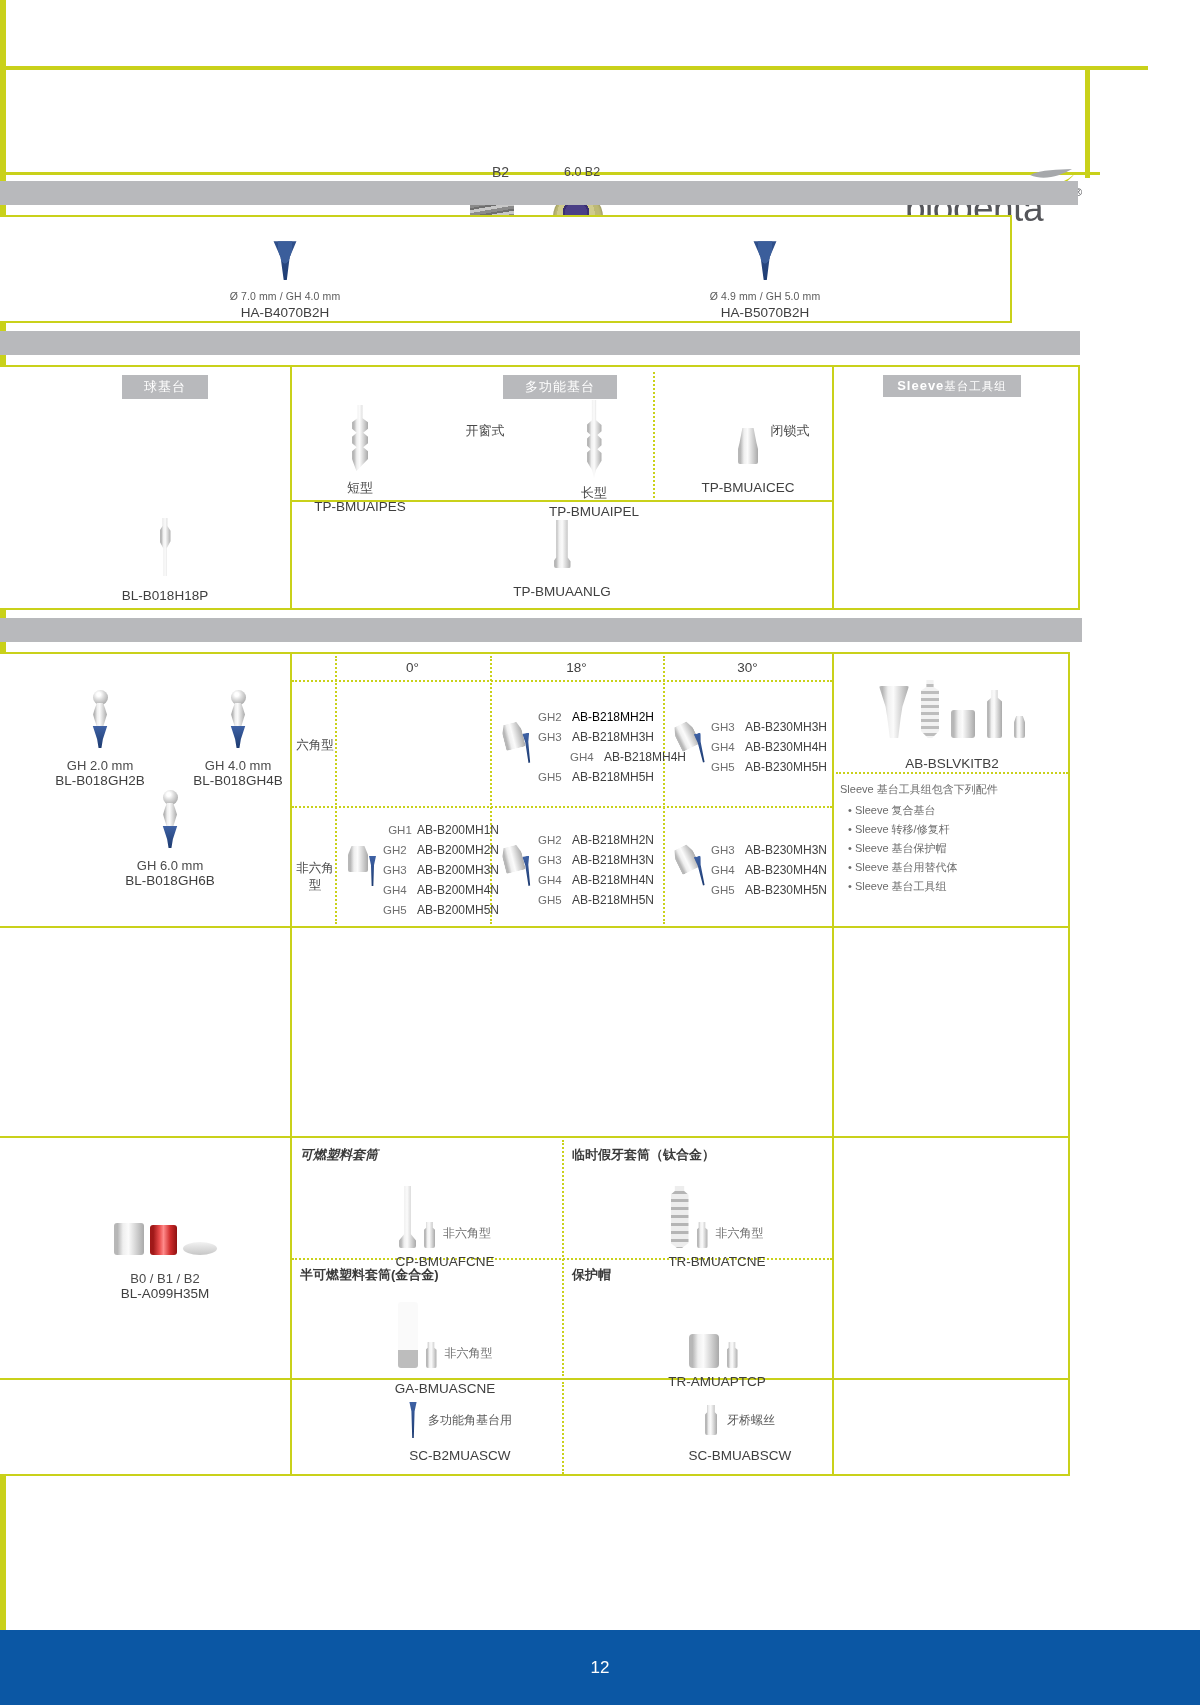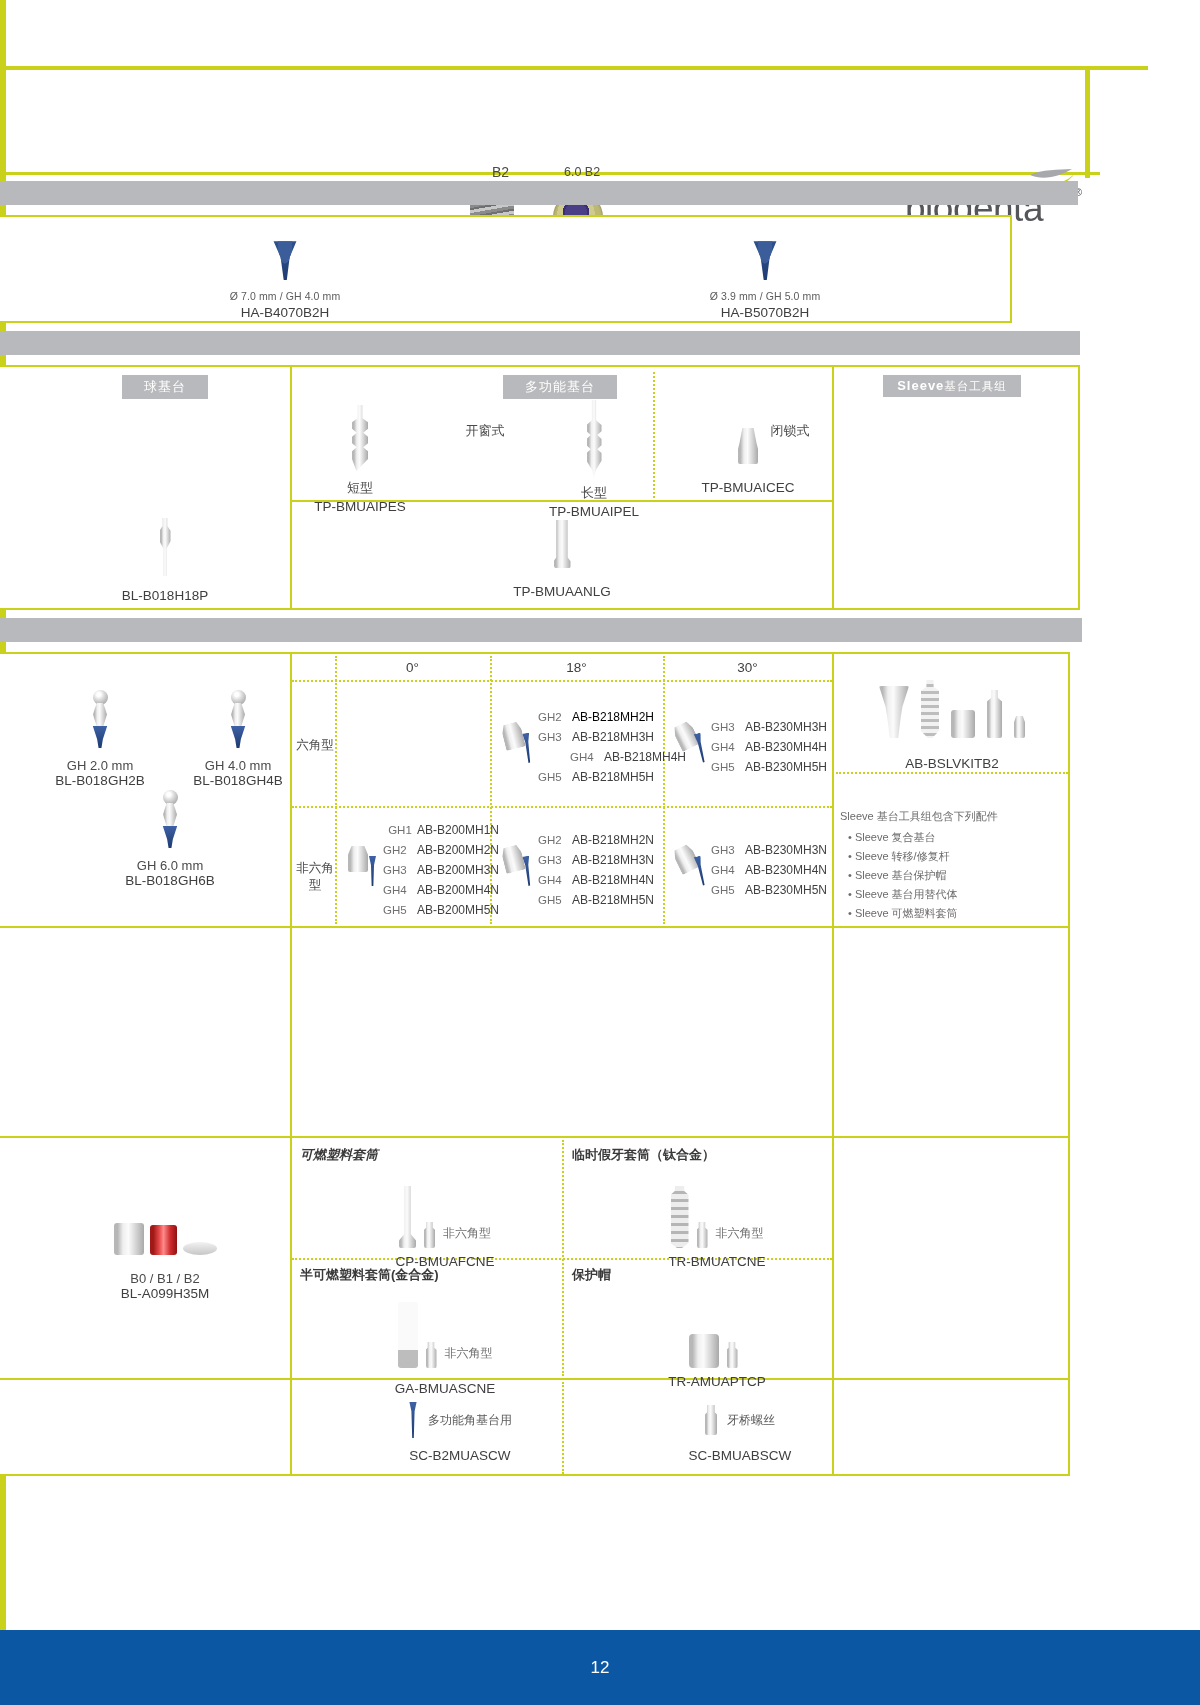--- a/index.html
+++ b/index.html
@@ -149,21 +149,21 @@
 
 <div class="sec-box" style="left:-4px; top:215px; width:1016px; height:108px;"></div>
 <div class="ha-row">
     <div class="ha-cell">
       <div class="ha-img"></div>
       <div class="ha-dim">Ø 7.0 mm / GH 4.0 mm</div>
       <div class="ha-code">HA-B4070B2H</div>
     </div>
     <div class="ha-cell">
       <div class="ha-img"></div>
-      <div class="ha-dim">Ø 3.9 mm / GH 5.0 mm</div>
+      <div class="ha-dim">Ø 4.9 mm / GH 5.0 mm</div>
       <div class="ha-code">HA-B5070B2H</div>
     </div>
   </div>
 
 <div class="greybar" style="top:331px; width:1080px;"></div>
 
 <div class="sec-box" style="left:-4px; top:365px; width:1084px; height:245px;"></div>
 <div class="vsolid" style="left:290px; top:365px; height:245px;"></div>
 <div class="vsolid" style="left:832px; top:365px; height:245px;"></div>
 <div class="hsolid" style="left:292px; top:500px; width:540px;"></div>
@@ -309,26 +309,26 @@
     <div style="display:flex;align-items:flex-end;justify-content:center;gap:12px;height:66px;">
       <div class="p-cyl" style="width:30px;height:52px;clip-path:polygon(0 0,100% 0,78% 40%,72% 62%,64% 100%,36% 100%,28% 62%,22% 40%);"></div>
       <div class="p-cyl" style="width:18px;height:58px;background:repeating-linear-gradient(to bottom,#f2f2f2 0 4px,#bdbdbd 4px 7px);clip-path:polygon(30% 0,70% 0,70% 12%,100% 18%,100% 88%,62% 100%,38% 100%,0 88%,0 18%,30% 12%);"></div>
       <div class="p-cyl" style="width:24px;height:28px;border-radius:3px;"></div>
       <div class="p-cyl" style="width:15px;height:48px;clip-path:polygon(28% 0,72% 0,72% 16%,100% 24%,100% 100%,0 100%,0 24%,28% 16%);"></div>
       <div class="p-cyl" style="width:11px;height:22px;clip-path:polygon(20% 0,80% 0,100% 28%,100% 100%,0 100%,0 28%);"></div>
     </div>
     <div class="code-txt" style="margin-top:18px;text-align:center;">AB-BSLVKITB2</div>
   </div>
 <div class="cell-abs" style="left:840px; top:782px; width:228px;">
-    <div class="sm-txt" style="margin-bottom:6px;margin-top:27px;">Sleeve 基台工具组包含下列配件</div>
+    <div class="sm-txt" style="margin-bottom:6px;">Sleeve 基台工具组包含下列配件</div>
     <div class="sm-txt" style="margin:4px 0 4px 8px;"><span>•</span> <span>Sleeve 复合基台</span></div>
     <div class="sm-txt" style="margin:4px 0 4px 8px;"><span>•</span> <span>Sleeve 转移/修复杆</span></div>
     <div class="sm-txt" style="margin:4px 0 4px 8px;"><span>•</span> <span>Sleeve 基台保护帽</span></div>
     <div class="sm-txt" style="margin:4px 0 4px 8px;"><span>•</span> <span>Sleeve 基台用替代体</span></div>
-    <div class="sm-txt" style="margin:4px 0 4px 8px;"><span>•</span> <span>Sleeve 可燃塑料套筒</span></div>
+    <div class="sm-txt" style="margin:4px 0 4px 8px;"><span>•</span> <span>Sleeve 基台工具组</span></div>
   </div>
 <div class="cell-abs" style="left:45px; top:1215px; width:240px; text-align:center;">
     <div style="display:flex;align-items:flex-end;justify-content:center;gap:6px;height:40px;">
       <div class="p-cyl" style="width:30px;height:32px;border-radius:3px;"></div>
       <div style="width:27px;height:30px;border-radius:3px;background:linear-gradient(to right,#a01818 0 12%,#e84b4b 35%,#ff8a8a 50%,#cf2c2c 75%,#8f1111 100%);"></div>
       <div style="width:34px;height:13px;border-radius:50%;background:linear-gradient(to bottom,#f2f2f2,#c6c6c6);"></div>
     </div>
     <div class="cn-txt" style="margin-top:16px;">B0 / B1 / B2</div>
     <div class="code-txt">BL-A099H35M</div>
   </div>

